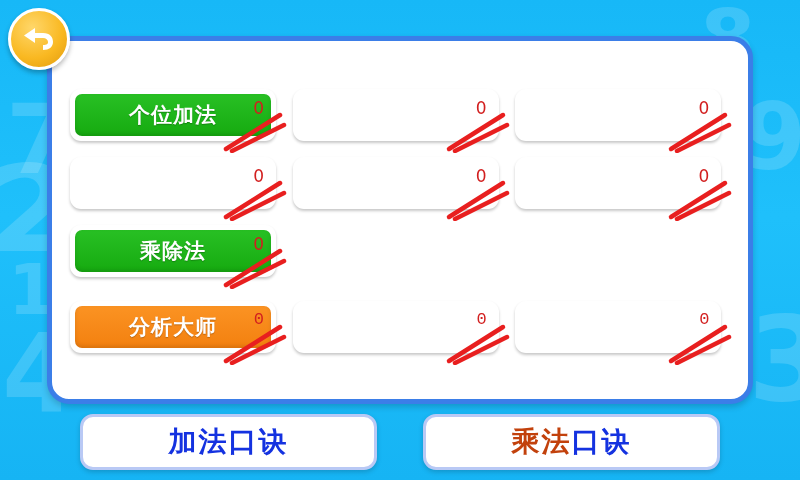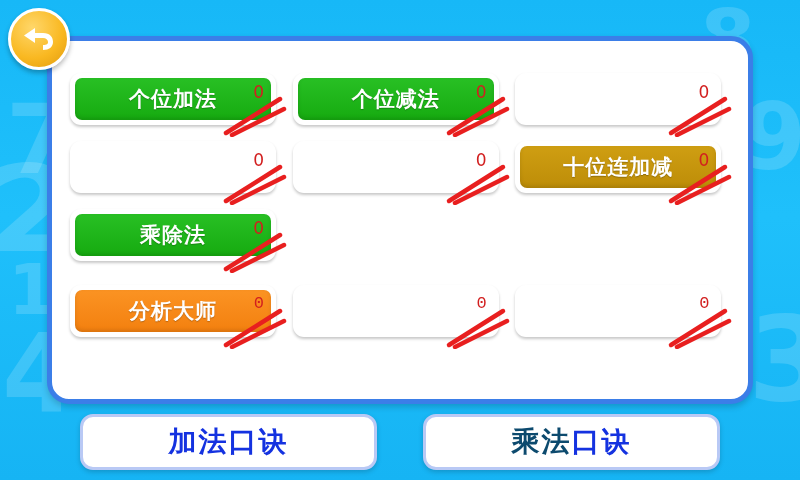--- a/index.html
+++ b/index.html
@@ -25,21 +25,21 @@
   
   #panel{
     position:absolute;
     left:47px; top:36px; width:706px; height:368px;
     background:#ffffff;
     border:5px solid #3b7ee8;
     border-radius:22px;
     box-shadow:0 3px 6px rgba(0,0,0,.18);
     z-index:2;
   }
-  #panel-inner{ position:absolute; inset:0; padding:28px 14px; }
+  #panel-inner{ position:absolute; inset:0; padding:28px 14px;margin-top:16px; }
 
   
   .row{ display:flex; }
   .cell{ width:226px; height:68px; position:relative; }
   .cell.empty{ visibility:hidden; }
 
   .tile{
     position:absolute; left:4px; top:4px;
     width:206px; height:52px;
     background:#ffffff;
@@ -86,21 +86,21 @@
   .fbtn{
     width:297px; height:56px;
     background:#ffffff;
     border:3px solid #b9c9f5;
     border-radius:13px;
     box-shadow:0 2px 5px rgba(0,0,0,.18);
     display:flex; align-items:center; justify-content:center;
     font-size:28px; font-weight:bold; letter-spacing:2px;
   }
   .t-blue{ color:#1432e0; }
-  .t-pink{ color:#0c4a6e; }
+  .t-pink{ color:#c2410c; }
 
   
   #back-btn{
     position:absolute; left:8px; top:8px; width:62px; height:62px;
     border-radius:50%;
     background:radial-gradient(circle at 38% 30%,#ffd76a 0%,#f9b821 58%,#e09a0d 100%);
     border:3px solid #ffffff;
     box-shadow:0 3px 5px rgba(0,0,0,.28);
     z-index:6;
     display:flex; align-items:center; justify-content:center;
@@ -130,23 +130,20 @@
           </div>
           <span class="count">0</span>
           <svg class="slash" viewBox="0 0 70 44">
             <path d="M8 40 L62 6" stroke="#e81f1f" stroke-width="4.5" fill="none" stroke-linecap="round"></path>
             <path d="M14 42 L66 16" stroke="#e81f1f" stroke-width="4.5" fill="none" stroke-linecap="round"></path>
           </svg>
         </div>
       </div>
       <div class="cell">
         <div class="tile">
-          <div class="face c-green">
-            <span class="label">个位减法</span>
-          </div>
           <span class="count">0</span>
           <svg class="slash" viewBox="0 0 70 44">
             <path d="M8 40 L62 6" stroke="#e81f1f" stroke-width="4.5" fill="none" stroke-linecap="round"></path>
             <path d="M14 42 L66 16" stroke="#e81f1f" stroke-width="4.5" fill="none" stroke-linecap="round"></path>
           </svg>
         </div>
       </div>
       <div class="cell">
         <div class="tile">
           <span class="count">0</span>
@@ -172,23 +169,20 @@
         <div class="tile">
           <span class="count">0</span>
           <svg class="slash" viewBox="0 0 70 44">
             <path d="M8 40 L62 6" stroke="#e81f1f" stroke-width="4.5" fill="none" stroke-linecap="round"></path>
             <path d="M14 42 L66 16" stroke="#e81f1f" stroke-width="4.5" fill="none" stroke-linecap="round"></path>
           </svg>
         </div>
       </div>
       <div class="cell">
         <div class="tile">
-          <div class="face c-gold">
-            <span class="label">十位连加减</span>
-          </div>
           <span class="count">0</span>
           <svg class="slash" viewBox="0 0 70 44">
             <path d="M8 40 L62 6" stroke="#e81f1f" stroke-width="4.5" fill="none" stroke-linecap="round"></path>
             <path d="M14 42 L66 16" stroke="#e81f1f" stroke-width="4.5" fill="none" stroke-linecap="round"></path>
           </svg>
         </div>
       </div>
     </div>
 
     <div class="row">

